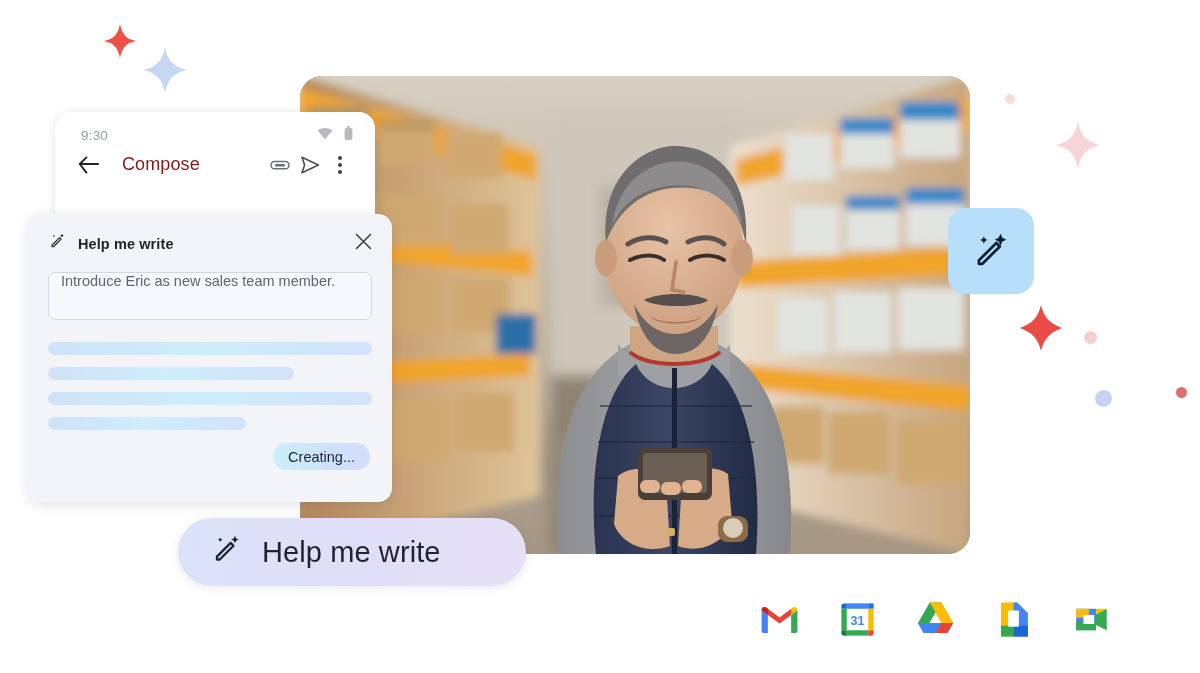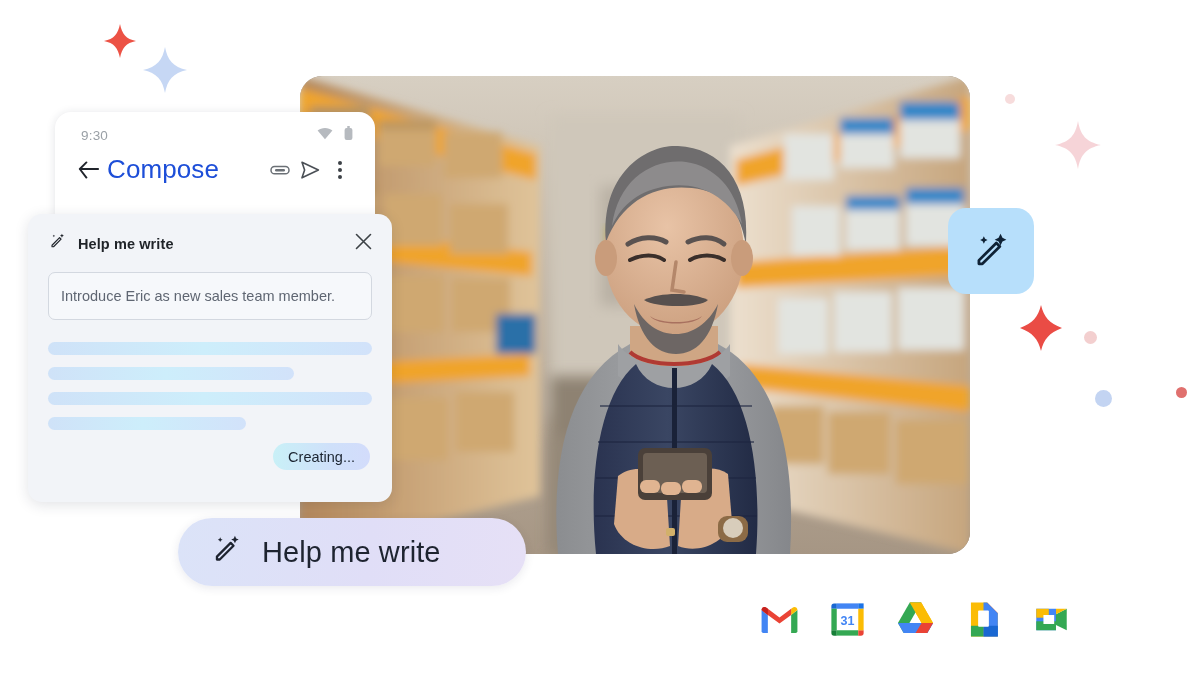--- a/index.html
+++ b/index.html
@@ -42,42 +42,42 @@
     display:flex;align-items:center;justify-content:space-between;
     padding:12px 22px 0 26px;height:22px;
   }
   .status-time{font-size:13.5px;color:#9aa0a6;letter-spacing:.2px;}
   .status-icons{display:flex;align-items:center;gap:11px;}
   .app-bar{
     display:flex;align-items:center;padding:8px 20px 0 18px;gap:0;
   }
   .app-bar .back{width:30px;display:flex;align-items:center;justify-content:center;}
   .app-bar .title{
-    font-size:26px;color:#1d4ed8;margin-left:4px;letter-spacing:.1px;
+    font-size:18px;color:#7f1d1d;margin-left:19px;letter-spacing:.1px;
   }
   .app-bar .spacer{flex:1;}
   .app-bar .act{width:30px;display:flex;align-items:center;justify-content:center;}
 
   
   .hmw-panel{
     position:absolute;left:28px;top:214px;width:364px;height:288px;
     background:#f2f4f8;border-radius:14px;
     box-shadow:0 3px 14px rgba(30,40,60,.13);
   }
   .hmw-head{
     display:flex;align-items:center;padding:18px 20px 0 20px;
   }
   .hmw-head .ttl{
     font-size:14.5px;font-weight:bold;color:#1f2328;margin-left:11px;letter-spacing:.1px;
   }
   .hmw-head .sp{flex:1;}
   .hmw-input{
     margin:17px 20px 0 20px;height:46px;
     background:#f6f8fb;border:1px solid #d3d8e0;border-radius:7px;
-    display:flex;align-items:center;padding:0 12px;
+    display:flex;padding:0 12px;
     font-size:14.5px;color:#5f6672;
   }
   .skel-wrap{margin:22px 20px 0 20px;}
   .skel{
     height:13px;border-radius:7px;margin-bottom:12px;
     background:linear-gradient(90deg,#cfe2f8 0%,#cdeefb 48%,#d2e2fa 100%);
   }
   .creating{
     position:absolute;right:22px;bottom:32px;
     height:27px;padding:0 15px;border-radius:14px;
@@ -95,21 +95,21 @@
     display:flex;align-items:center;padding-left:32px;
     box-shadow:0 2px 10px rgba(40,40,80,.10);
   }
   .hmw-pill .lbl{
     font-size:29px;color:#1e2430;margin-left:18px;letter-spacing:.1px;
   }
 
   
   .apps{
     position:absolute;left:758px;top:598px;
-    display:flex;align-items:flex-start;gap:25px;
+    display:flex;align-items:flex-start;gap:35px;
   }
   .app-ico{width:43px;height:43px;display:block;}
 </style>
 </head>
 <body>
 
 <div class="stage">
 
   <div class="spark" style="left:103px;top:23px;">
     <svg width="34" height="36" viewBox="0 0 34 36">

